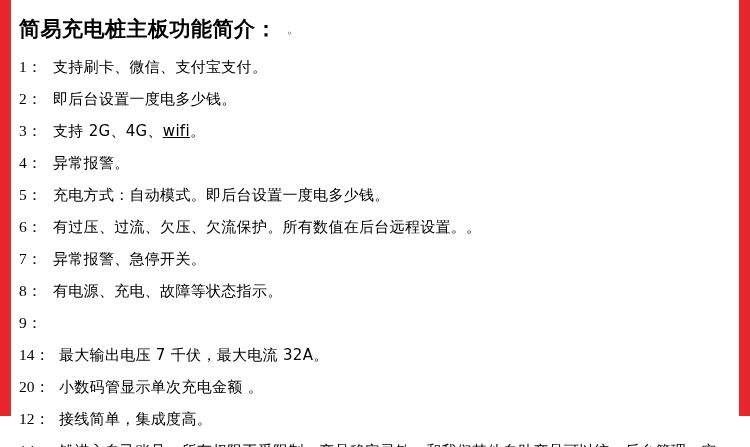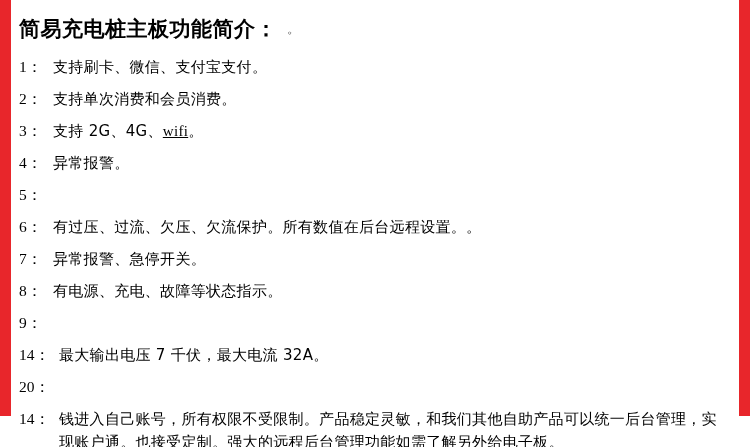--- a/index.html
+++ b/index.html
@@ -78,21 +78,20 @@
     width: 40px;
     flex: 0 0 40px;
   }
   .line .txt {
     font-family: "DejaVu Sans", "Liberation Sans", sans-serif;
     font-size: 15px;
     letter-spacing: 0.3px;
   }
   .line .txt .u {
     text-decoration: underline;
-    font-family: Liberation Serif, serif;
   }
   .line.last {
     white-space: normal;
     align-items: flex-start;
   }
   .line.last .txt {
     line-height: 23px;
     display: block;
     max-width: 690px;
   }
@@ -109,35 +108,36 @@
 
     <h1 class="doc-title"><span>简易充电桩主板功能简介：</span><span class="tail">。</span></h1>
 
     <div class="line">
       <span class="num">1：</span>
       <span class="txt">支持刷卡、微信、支付宝支付。</span>
     </div>
 
     <div class="line">
       <span class="num">2：</span>
-      <span class="txt">支持单次消费和会员消费。</span>
+      <span class="txt">即后台设置一度电多少钱。</span>
     </div>
 
     <div class="line">
       <span class="num">3：</span>
       <span class="txt"><span>支持 2G、4G、</span><span class="u">wifi</span><span>。</span></span>
     </div>
 
     <div class="line">
       <span class="num">4：</span>
       <span class="txt">异常报警。</span>
     </div>
 
     <div class="line">
       <span class="num">5：</span>
+      <span class="txt">充电方式：自动模式。即后台设置一度电多少钱。</span>
     </div>
 
     <div class="line">
       <span class="num">6：</span>
       <span class="txt">有过压、过流、欠压、欠流保护。所有数值在后台远程设置。。</span>
     </div>
 
     <div class="line">
       <span class="num">7：</span>
       <span class="txt">异常报警、急停开关。</span>
@@ -152,22 +152,27 @@
       <span class="num">9：</span>
     </div>
 
     <div class="line">
       <span class="num wide">14：</span>
       <span class="txt">最大输出电压 7 千伏，最大电流 32A。</span>
     </div>
 
     <div class="line">
       <span class="num wide">20：</span>
+      <span class="txt">小数码管显示单次充电金额 。</span>
     </div>
 
+    <div class="line">
+      <span class="num wide">12：</span>
+      <span class="txt">接线简单，集成度高。</span>
+    </div>
 
     <div class="line last">
       <span class="num wide">14：</span>
       <span class="txt">钱进入自己账号，所有权限不受限制。产品稳定灵敏，和我们其他自助产品可以统一后台管理，实现账户通。也接受定制。强大的远程后台管理功能如需了解另外给电子板。</span>
     </div>
 
   </div>
 </div>
 
 </body></html>

